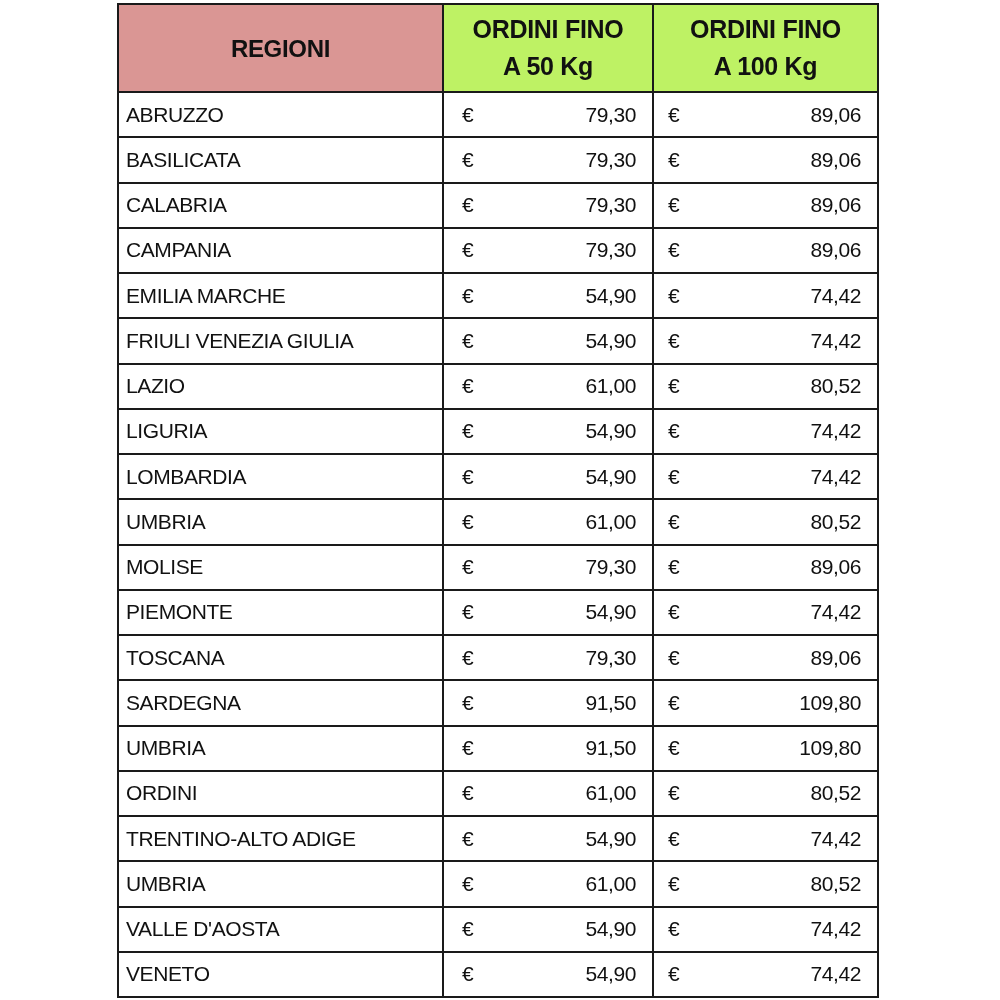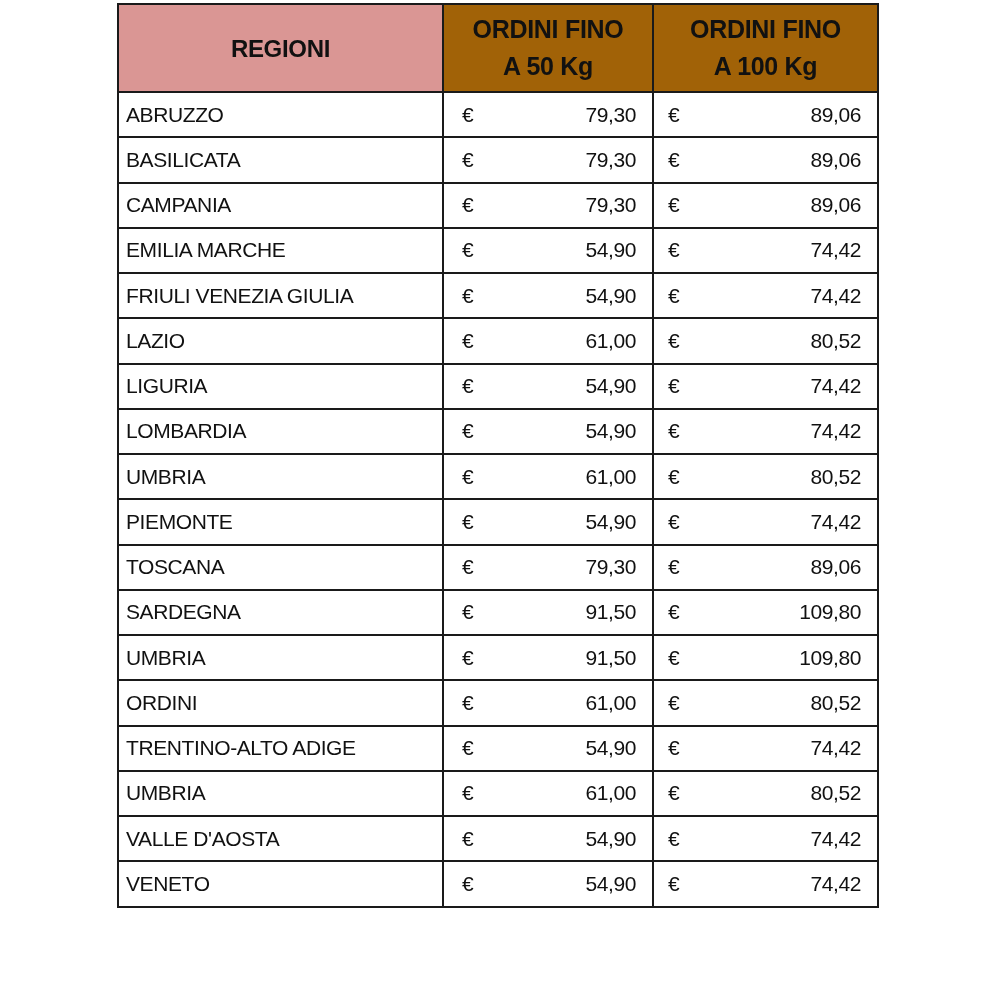--- a/index.html
+++ b/index.html
@@ -40,21 +40,21 @@
       line-height: 37px;
       text-align: center;
       vertical-align: middle;
       letter-spacing: -0.3px;
     }
     .price-table thead th.h-region {
       background: #da9694;
       font-size: 24px;
     }
     .price-table thead th.h-weight {
-      background: #a16207;
+      background: #bef264;
     }
     .price-table thead th .line {
       display: block;
     }
     .price-table tbody td {
       height: 45.25px;
       font-size: 21px;
       vertical-align: middle;
       letter-spacing: -0.4px;
     }
@@ -131,20 +131,37 @@
       </div>
     </td>
     <td class="price p100">
       <div class="price-cell">
         <span>€</span>
         <span>89,06</span>
       </div>
     </td>
   </tr>
 
+  <tr>
+    <td class="region">
+      <span>CALABRIA</span>
+    </td>
+    <td class="price p50">
+      <div class="price-cell">
+        <span>€</span>
+        <span>79,30</span>
+      </div>
+    </td>
+    <td class="price p100">
+      <div class="price-cell">
+        <span>€</span>
+        <span>89,06</span>
+      </div>
+    </td>
+  </tr>
 
   <tr>
     <td class="region">
       <span>CAMPANIA</span>
     </td>
     <td class="price p50">
       <div class="price-cell">
         <span>€</span>
         <span>79,30</span>
       </div>
@@ -258,20 +275,37 @@
       </div>
     </td>
     <td class="price p100">
       <div class="price-cell">
         <span>€</span>
         <span>80,52</span>
       </div>
     </td>
   </tr>
 
+  <tr>
+    <td class="region">
+      <span>MOLISE</span>
+    </td>
+    <td class="price p50">
+      <div class="price-cell">
+        <span>€</span>
+        <span>79,30</span>
+      </div>
+    </td>
+    <td class="price p100">
+      <div class="price-cell">
+        <span>€</span>
+        <span>89,06</span>
+      </div>
+    </td>
+  </tr>
 
   <tr>
     <td class="region">
       <span>PIEMONTE</span>
     </td>
     <td class="price p50">
       <div class="price-cell">
         <span>€</span>
         <span>54,90</span>
       </div>

